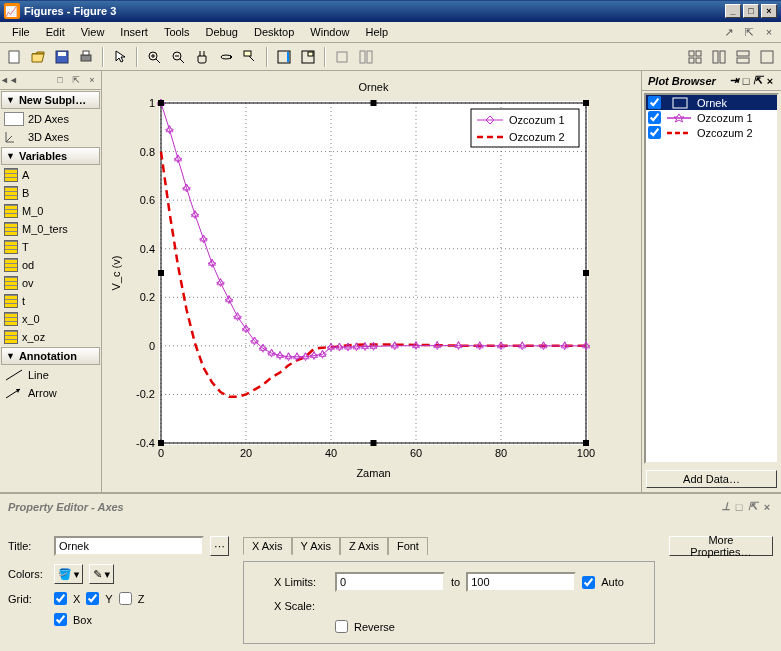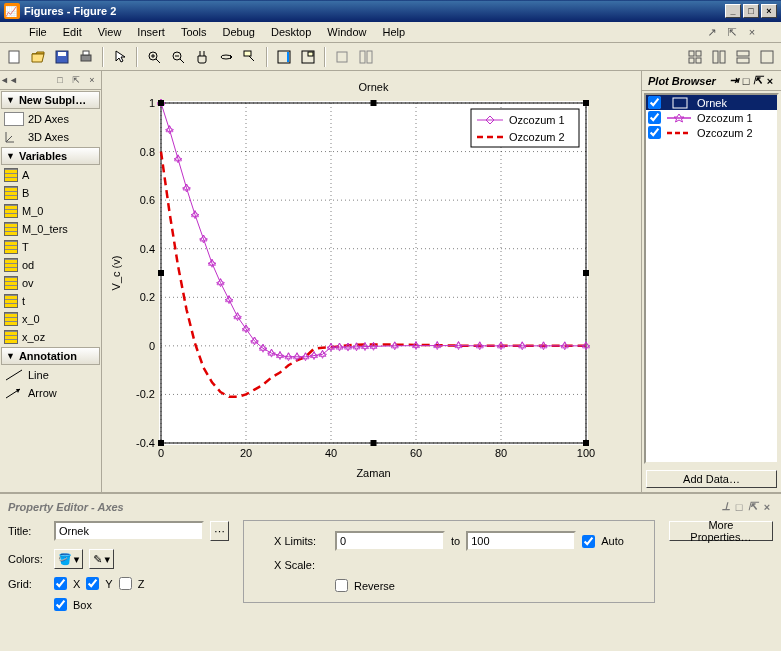--- a/index.html
+++ b/index.html
@@ -1,21 +1,21 @@
 <!DOCTYPE html>
 <html><head>
 <meta charset="utf-8">
 <style>
 * { box-sizing: border-box; margin: 0; padding: 0; font-family: Tahoma, Arial, sans-serif; font-size: 11px; }
 body { background: #ece9d8; width: 781px; height: 651px; overflow: hidden; position: relative; }
 .titlebar { background: linear-gradient(#0a246a, #3a6ea5 5%, #0a246a); height: 22px; display: flex; align-items: center; padding: 0 4px; color: #fff; }
 .titlebar .icon { width: 16px; height: 16px; margin-right: 4px; background: #f80; border-radius: 2px; display:flex;align-items:center;justify-content:center;font-size:10px;}
 .titlebar .title { font-weight: bold; flex: 1; }
 .winbtn { width: 16px; height: 14px; margin-left: 2px; background: #d4d0c8; border: 1px solid #fff; border-right-color:#404040;border-bottom-color:#404040; display:flex;align-items:center;justify-content:center;font-size:9px;font-weight:bold;color:#000;}
-.menubar { background: #ece9d8; display: flex; padding: 2px 21px; border-bottom: 1px solid #aca899; }
+.menubar { background: #ece9d8; display: flex; padding: 2px 4px; border-bottom: 1px solid #aca899; }
 .menubar .sp { flex:1; }
 .menuitem { padding: 2px 8px; cursor: default; }
 .menubar .ic { width:16px;height:16px;margin-left:4px;display:flex;align-items:center;justify-content:center;color:#555;}
 .toolbar { background: #ece9d8; display: flex; align-items: center; padding: 2px; border-bottom: 1px solid #aca899; height: 28px; }
 .tbtn { width: 22px; height: 22px; margin: 0 1px; display: flex; align-items: center; justify-content: center; border: 1px solid transparent; }
 .tsep { width: 2px; height: 20px; border-left: 1px solid #aca899; border-right: 1px solid #fff; margin: 0 4px; }
 .main { display: flex; height: 421px; }
 .leftcol { width: 102px; border-right: 1px solid #aca899; display:flex;flex-direction:column;overflow:hidden;}
 .panelhdr { background: #ece9d8; border-bottom: 1px solid #aca899; padding: 2px; display:flex;align-items:center; gap:2px;}
 .panelhdr .ic{width:14px;height:14px;display:flex;align-items:center;justify-content:center;color:#555;font-size:9px;}
@@ -30,39 +30,39 @@
 .rightcol .hdr { background: #ece9d8; border-bottom: 1px solid #aca899; padding: 3px 6px; font-weight: bold; font-style: italic; display:flex;align-items:center;}
 .rightcol .hdr .sp{flex:1;}
 .rightcol .list { background: #fff; border: 2px inset #ece9d8; margin: 2px; flex:1; overflow:auto;}
 .rightcol .row { display:flex; align-items:center; padding:1px 2px; gap:4px;}
 .rightcol .row.sel { background:#0a246a; color:#fff;}
 .lineico { width:28px;height:12px; display:flex;align-items:center;}
 .adddata { margin:4px; padding:2px 8px; border:1px solid #404040; background:#ece9d8;border-top-color:#fff;border-left-color:#fff;}
 .propeditor { border-top: 2px solid #aca899; padding: 4px 8px; height: 140px;}
 .propeditor .hdr { font-style: italic; font-weight: bold; color: #777; padding: 2px 0; display:flex;align-items:center;}
 .propeditor .hdr .sp{flex:1;}
-.propeditor .body { display:flex; gap: 14px; margin-top:6px;}
+.propeditor .body { display:flex; gap: 14px; margin-top:21px;}
 .propeditor .col { display:flex;flex-direction:column;gap:8px;}
 .fld { display:flex;align-items:center;gap:6px;}
 .fld label { min-width:40px;}
 .fld input[type=text] { border:2px inset #ece9d8; padding:1px 3px; height:20px;background:#fff;}
 .btn{border:1px solid #404040;border-top-color:#fff;border-left-color:#fff;background:#ece9d8;padding:2px 3px;display:inline-flex;align-items:center;gap:2px;height:20px;}
 .tab { border:1px solid #aca899;border-bottom:none; padding:2px 8px; background:#ece9d8;position:relative;top:1px;}
 .tab.active{background:#ece9d8;z-index:2;border-bottom:1px solid #ece9d8;}
 .tabstrip {display:flex;}
 .tabpanel{border:1px solid #a3a3a3;padding:10px 30px; margin-top:-1px;}
 select{border:2px inset #ece9d8;height:20px;background:#fff;}
 svg text { font-family: Arial; }
 </style>
 </head>
 <body>
 
 <div class="titlebar">
   <div class="icon">📈</div>
-  <div class="title">Figures - Figure 2</div>
+  <div class="title">Figures - Figure 3</div>
   <div class="winbtn">_</div>
   <div class="winbtn">□</div>
   <div class="winbtn">×</div>
 </div>
 
 <div class="menubar">
   <div class="menuitem">File</div>
   <div class="menuitem">Edit</div>
   <div class="menuitem">View</div>
   <div class="menuitem">Insert</div>
@@ -520,20 +520,26 @@
         <input type="checkbox" style="">
           <span>Z</span>
       </div>
       <div class="fld">
         <label></label>
         <input type="checkbox" checked="" style="">
           <span>Box</span>
       </div>
     </div>
     <div class="col" style="flex:1">
+      <div class="tabstrip">
+        <div class="tab active">X Axis</div>
+        <div class="tab">Y Axis</div>
+        <div class="tab">Z Axis</div>
+        <div class="tab">Font</div>
+      </div>
       <div class="tabpanel">
         <div class="fld" style="margin-bottom:8px">
           <label style="min-width:55px">X Limits:</label>
           <input type="text" style="width: 110px;" value="0">
           <span>to</span>
           <input type="text" style="width: 110px;" value="100">
           <input type="checkbox" checked="" style="">
             <span>Auto</span>
         </div>
         <div class="fld" style="margin-bottom:8px">

